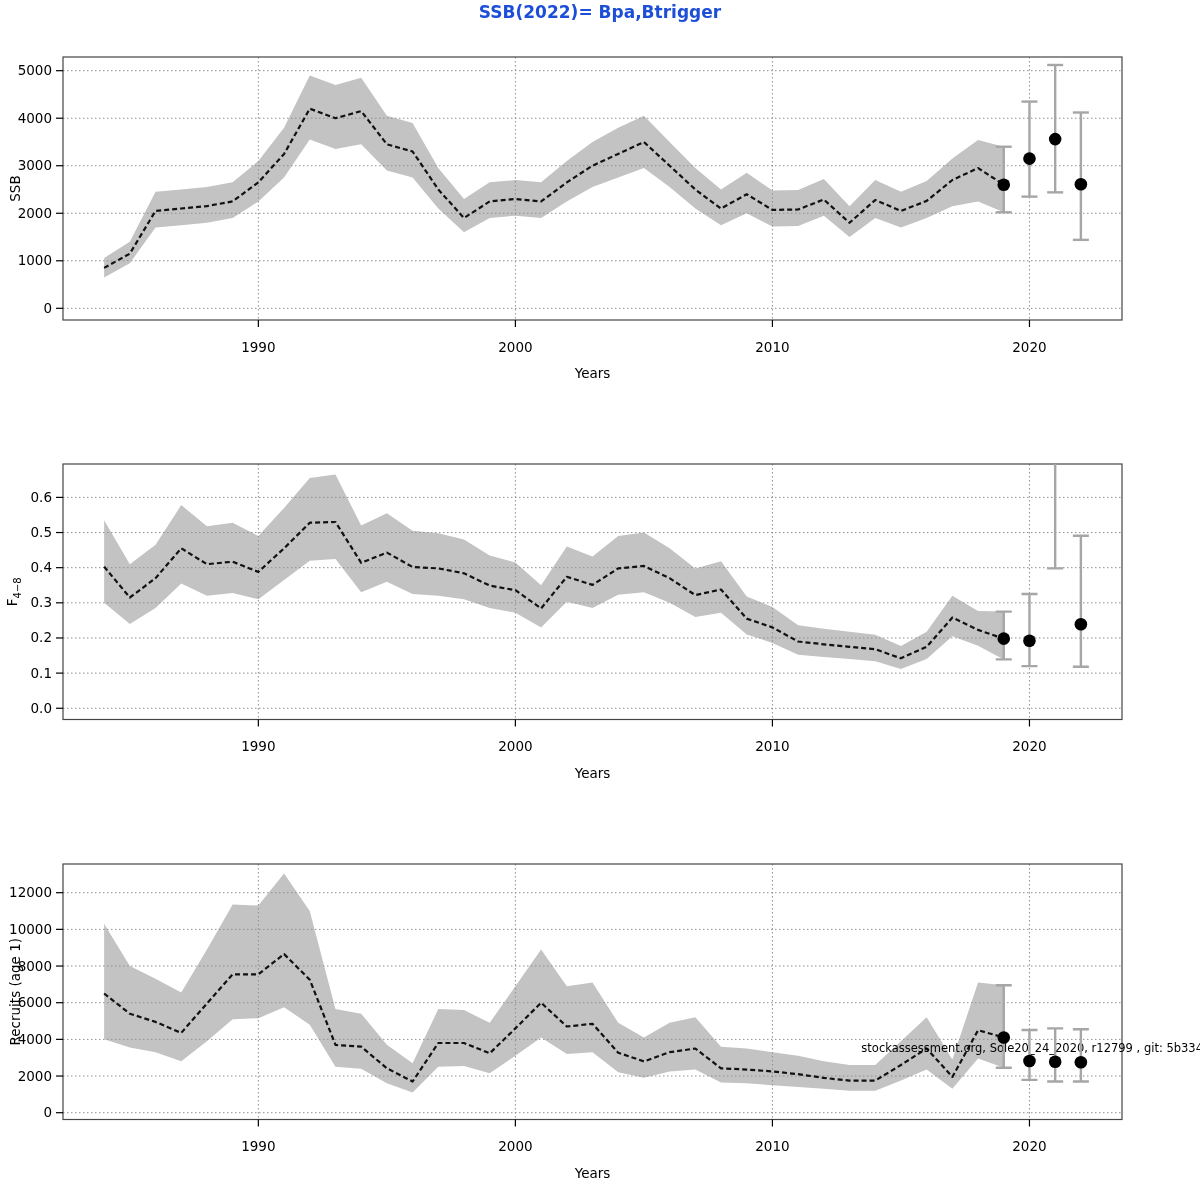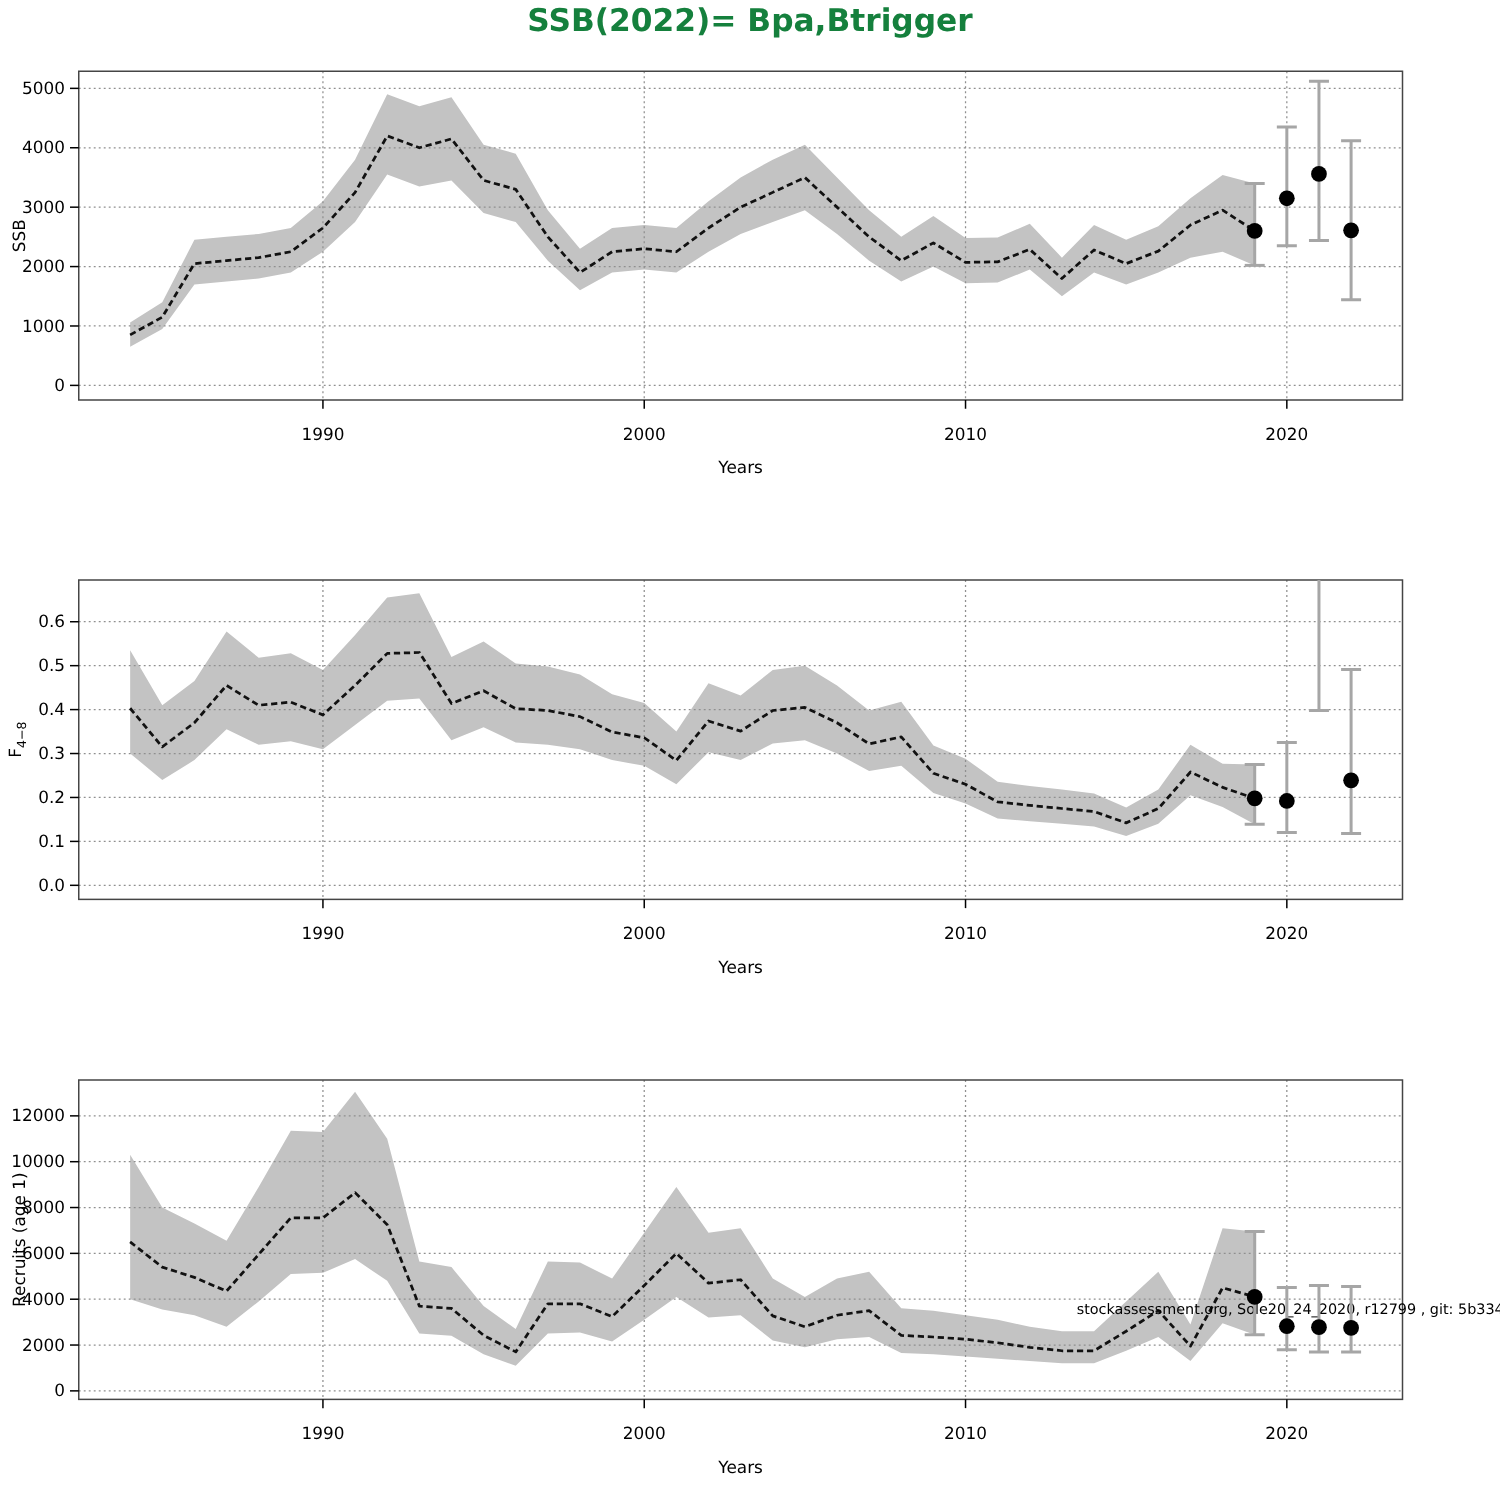--- a/index.html
+++ b/index.html
@@ -1,20 +1,20 @@
 <!DOCTYPE html>
 <html><head>
 <meta charset="utf-8">
 <style>
   html,body{margin:0;padding:0;background:#ffffff;}
   body{width:1200px;height:1200px;overflow:hidden;position:relative;
        font-family:"DejaVu Sans","Liberation Sans",sans-serif;}
   #stage{position:absolute;top:0;left:0;width:1200px;height:1200px;}
   #title{position:absolute;top:2px;left:0;width:1200px;text-align:center;
-         font-size:25px;font-weight:bold;color:#15803d;}
+         font-size:17px;font-weight:bold;color:#1d4ed8;}
   svg{position:absolute;top:0;left:0;}
 </style>
 </head>
 <body>
 
 <div id="stage">
   <div id="title">SSB(2022)= Bpa,Btrigger</div>
   <svg id="charts" width="1200" height="1200" viewBox="0 0 1200 1200">
       <defs>
         <clipPath id="clip0">

